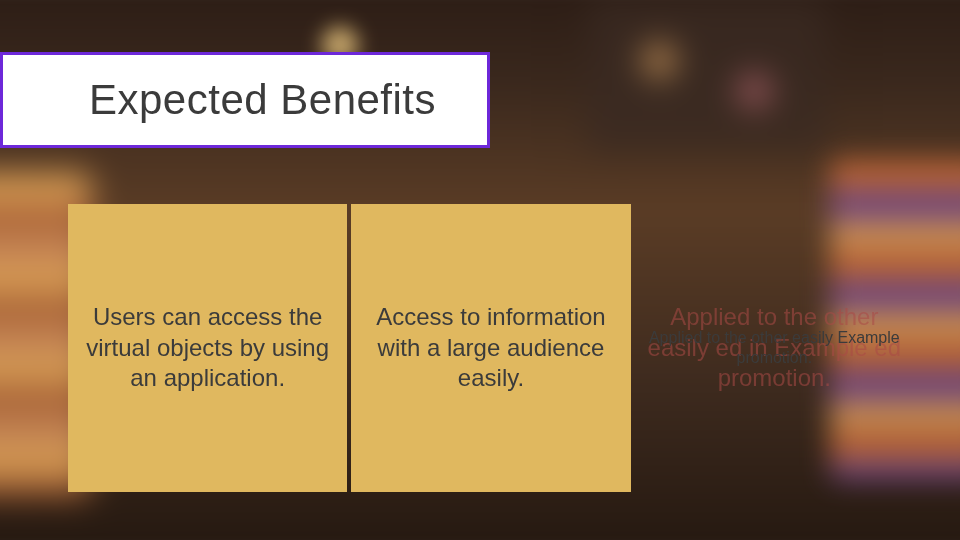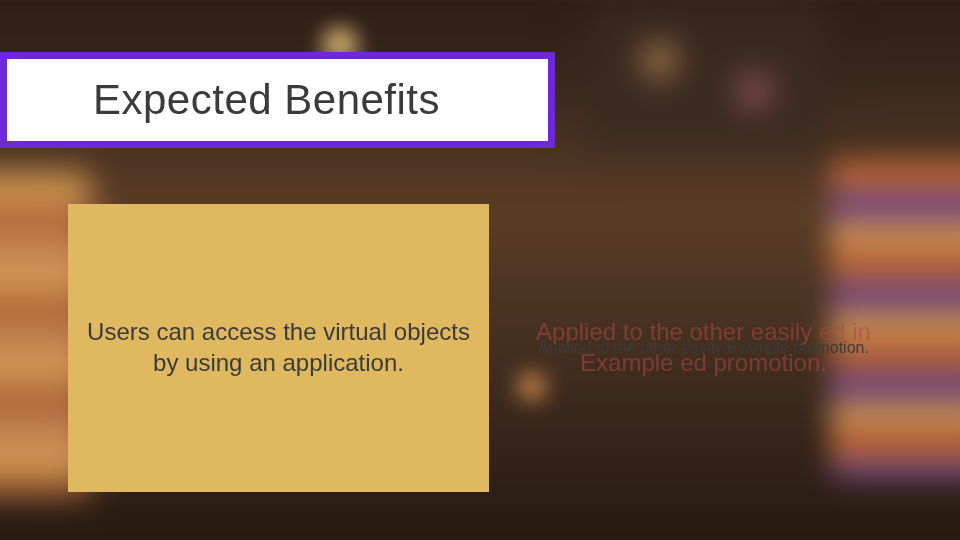--- a/index.html
+++ b/index.html
@@ -53,23 +53,23 @@
   }
   .bg3 {
     position:absolute; left:280px; top:10px; width:120px; height:70px;
     background: radial-gradient(circle, #ffd98a 0 18px, transparent 19px);
     filter: blur(10px); opacity:.7;
   }
 
   .title-box {
     position: absolute;
     left: 0; top: 52px;
-    width: 555px; height: 96px;
+    width: 490px; height: 96px;
     background: #ffffff;
-    border: 7px solid #6d28d9;
+    border: 3px solid #6d28d9;
     display: flex; align-items: center;
     padding-left: 86px;
   }
   .title-box h1 {
     font-weight: 300;
     font-size: 42px;
     color: #3b3b3b;
     letter-spacing: .5px;
   }
 
@@ -123,20 +123,23 @@
 <div class="bg3"></div>
 
 <div class="title-box">
   <h1>Expected Benefits</h1>
 </div>
 
 <div class="row">
   <div class="card filled">
     <p>Users can access the virtual objects by using an application.</p>
   </div>
+  <div class="card filled">
+    <p>Access to information with a large audience easily.</p>
+  </div>
   <div class="card ghost">
     <p class="behind">Applied to
 the other easily ed
 in  Example ed
 promotion.</p>
     <p class="front">Applied to the other easily Example promotion.</p>
   </div>
 </div>
 
 </body></html>

